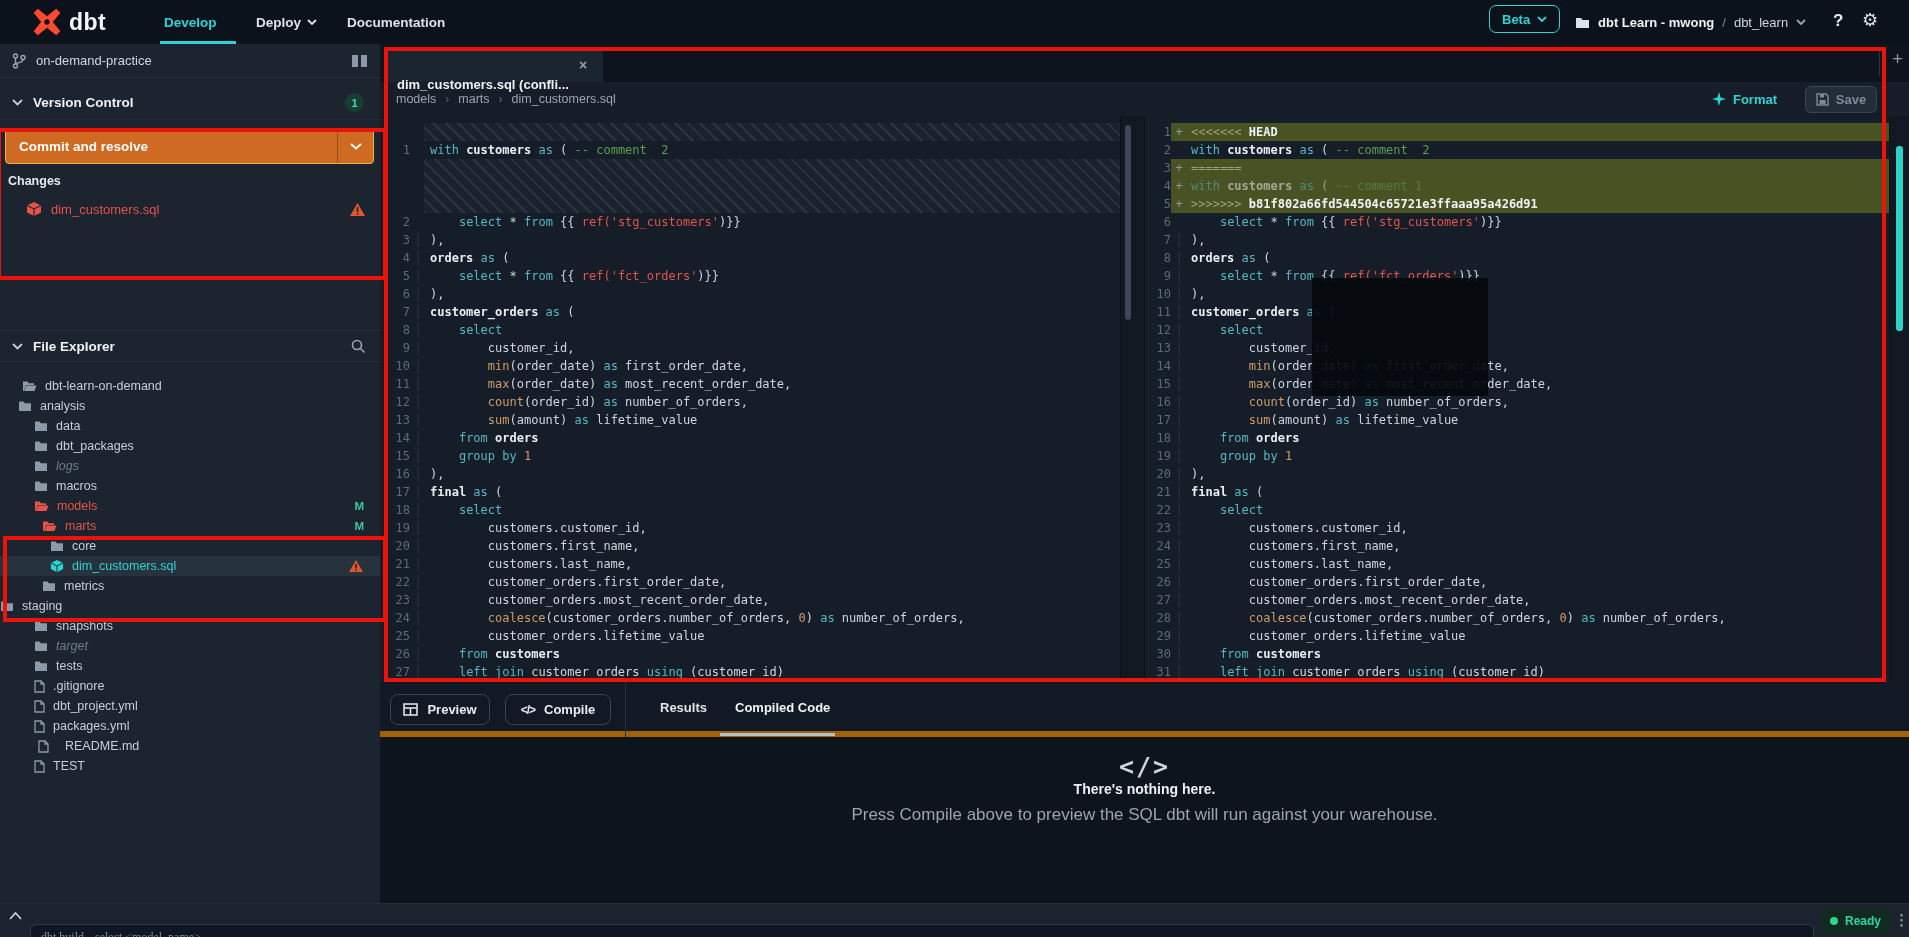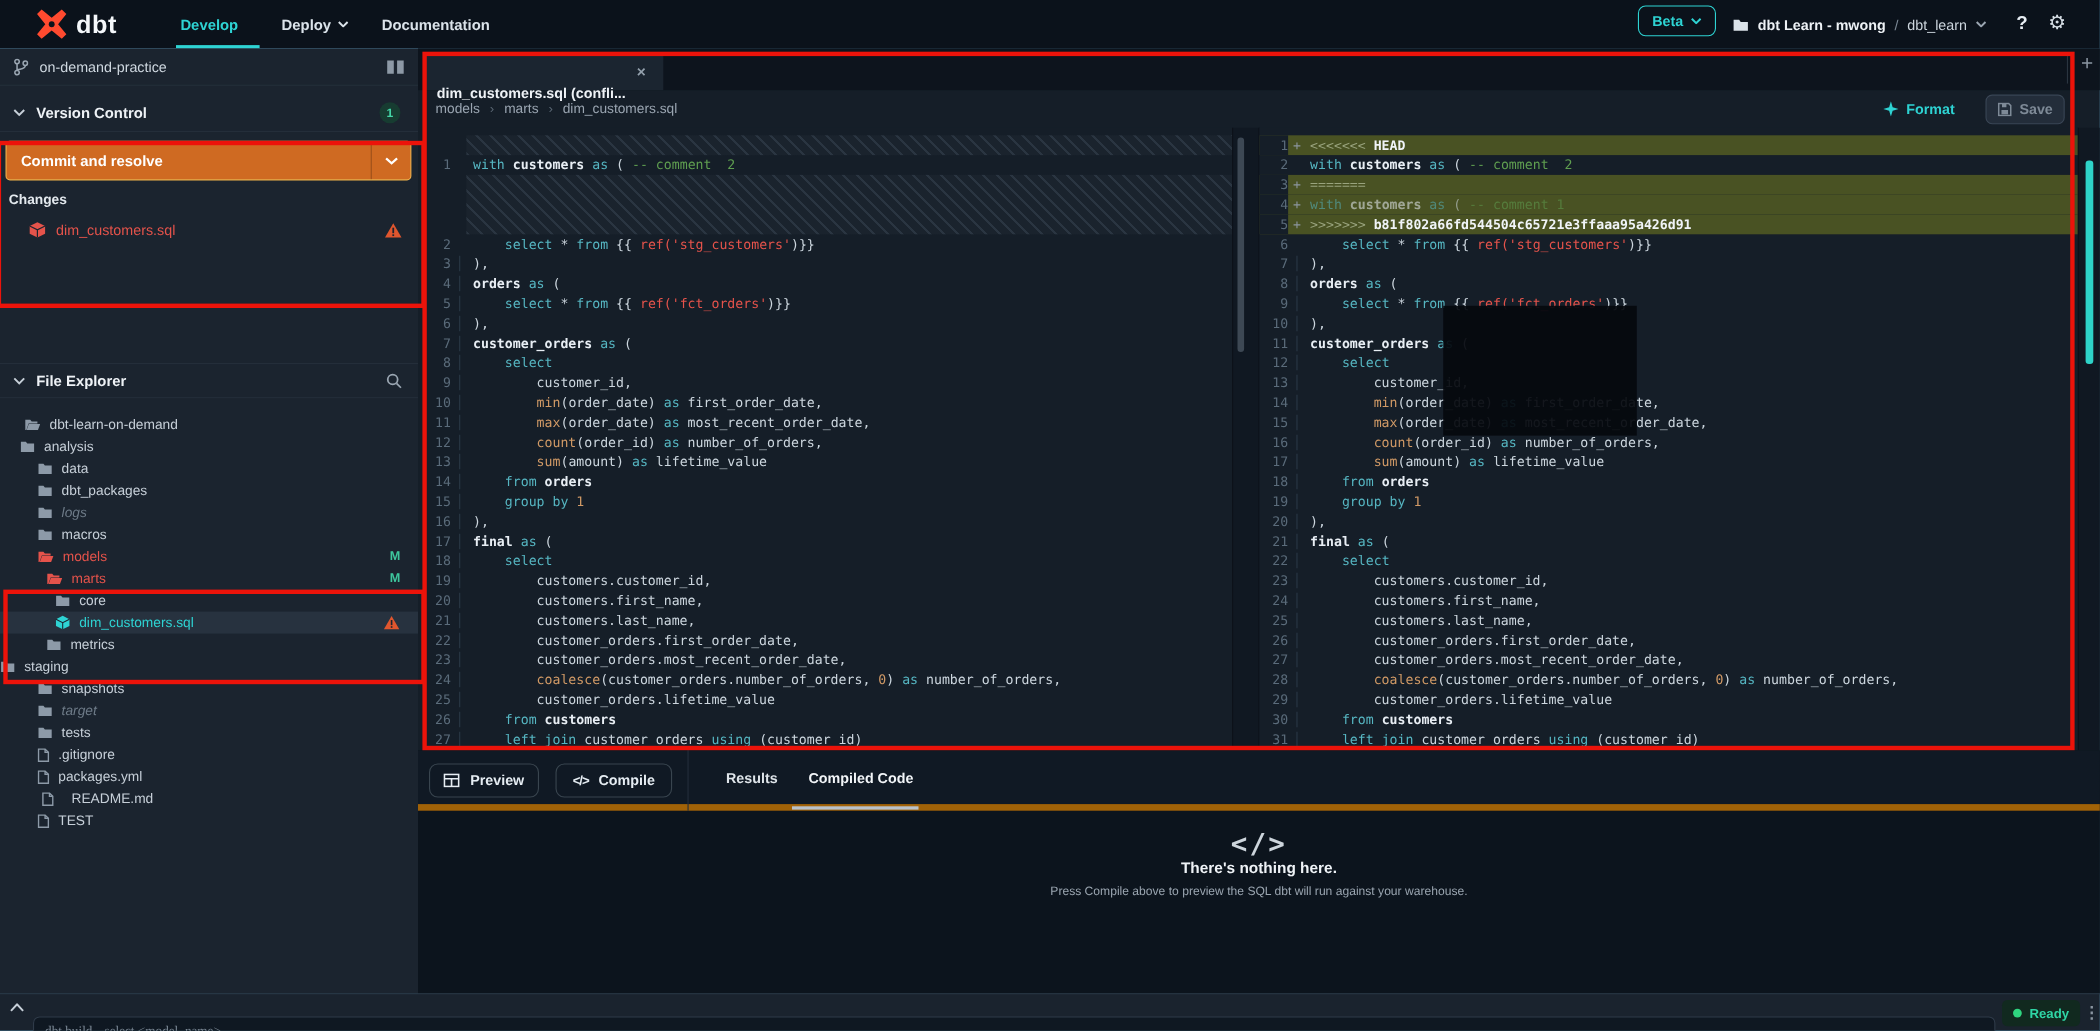--- a/index.html
+++ b/index.html
@@ -1,18 +1,18 @@
 <!DOCTYPE html>
 <html><head>
 <meta charset="utf-8">
 <style>
   * { margin:0; padding:0; box-sizing:border-box; }
   html,body { width:1909px; height:937px; overflow:hidden; background:#0d141d;
               font-family:"Liberation Sans", sans-serif; }
-  .app { position:relative; width:1909px; height:937px; background:#7dd3fc; }
+  .app { position:relative; width:1909px; height:937px; background:#a16207; }
 
   
   .navbar { position:absolute; left:0; top:0; width:1909px; height:44px; background:#0b121b; }
   .logo { position:absolute; left:32px; top:7px; display:flex; align-items:center; gap:7px; }
   .logo-text { color:#f4f7fa; font-size:23px; font-weight:bold; letter-spacing:.5px; }
   .nav-item { position:absolute; top:0; height:44px; display:flex; align-items:center; gap:6px;
               color:#dbe3ea; font-size:13.5px; font-weight:bold; cursor:pointer; }
   .nav-develop { left:164px; color:#2ed3d3; }
   .nav-deploy { left:256px; }
   .nav-docs { left:347px; }
@@ -121,21 +121,21 @@
             color:#e6edf3; font-size:13px; font-weight:bold; cursor:pointer; }
   .cp-glyph { color:#e6edf3; font-size:12px; font-weight:bold; letter-spacing:-1px; }
   .hdr-divider { position:absolute; left:245px; top:0; width:1px; height:55px; background:#232e3a; }
   .res-tab { position:absolute; left:280px; top:18px; color:#dfe5ea; font-size:13px; font-weight:bold; cursor:pointer; }
   .cc-tab { position:absolute; left:355px; top:18px; color:#f2f5f8; font-size:13px; font-weight:bold; cursor:pointer; }
   .cc-underline { position:absolute; left:340px; top:51px; width:115px; height:3px; background:#b8c1ca; }
   .empty-state { position:absolute; left:0; top:70px; width:100%; text-align:center; }
   .empty-icon { color:#cdd5dc; font-size:25px; font-weight:bold; letter-spacing:2px;
                 font-family:"DejaVu Sans Mono", monospace; }
   .empty-title { color:#eef2f6; font-size:14px; font-weight:bold; }
-  .empty-sub { margin-top:8px; color:#9aa5b0; font-size:11px; }
+  .empty-sub { margin-top:8px; color:#9aa5b0; font-size:17px; }
 
   
   .cmdbar { position:absolute; left:0; top:903px; width:1909px; height:34px; background:#1a232e;
             border-top:1px solid #242f3c; }
   .cmd-chevron { position:absolute; left:9px; top:8px; }
   .cmd-input { position:absolute; left:30px; top:20px; width:1784px; height:26px; background:#0f1822;
                border:1px solid #2f3b49; border-radius:6px; color:#c6cfd8; font-size:12px;
                padding:0 10px; outline:none; font-family:Liberation Serif, serif; }
   .cmd-input::placeholder { color:#7d8a97; }
   .ready-pill { position:absolute; left:1820px; top:5px; height:24px; padding:0 10px; background:#11291f;
@@ -363,20 +363,27 @@
               <path d="M1 1.5 h4.5 l1.3 1.7 H13 v7.8 H1 Z" fill="#8d9aa8"></path>
             </svg>
             <span class="t-label">tests</span>
           </div>
           <div class="tree-row" style="padding-left: 34px;">
             <svg width="11" height="13" viewBox="0 0 11 13">
               <path d="M1 1 h6 l3 3 v8 H1 Z" fill="none" stroke="#8d9aa8" stroke-width="1.3"></path>
               <path d="M7 1 v3 h3" fill="none" stroke="#8d9aa8" stroke-width="1.3"></path>
             </svg>
             <span class="t-label">.gitignore</span>
+          </div>
+          <div class="tree-row" style="padding-left: 34px;">
+            <svg width="11" height="13" viewBox="0 0 11 13">
+              <path d="M1 1 h6 l3 3 v8 H1 Z" fill="none" stroke="#8d9aa8" stroke-width="1.3"></path>
+              <path d="M7 1 v3 h3" fill="none" stroke="#8d9aa8" stroke-width="1.3"></path>
+            </svg>
+            <span class="t-label">dbt_project.yml</span>
           </div>
           <div class="tree-row" style="padding-left: 34px;">
             <svg width="11" height="13" viewBox="0 0 11 13">
               <path d="M1 1 h6 l3 3 v8 H1 Z" fill="none" stroke="#8d9aa8" stroke-width="1.3"></path>
               <path d="M7 1 v3 h3" fill="none" stroke="#8d9aa8" stroke-width="1.3"></path>
             </svg>
             <span class="t-label">packages.yml</span>
           </div>
           <div class="tree-row" style="padding-left: 38px; gap: 16px;">
             <svg width="11" height="13" viewBox="0 0 11 13">

